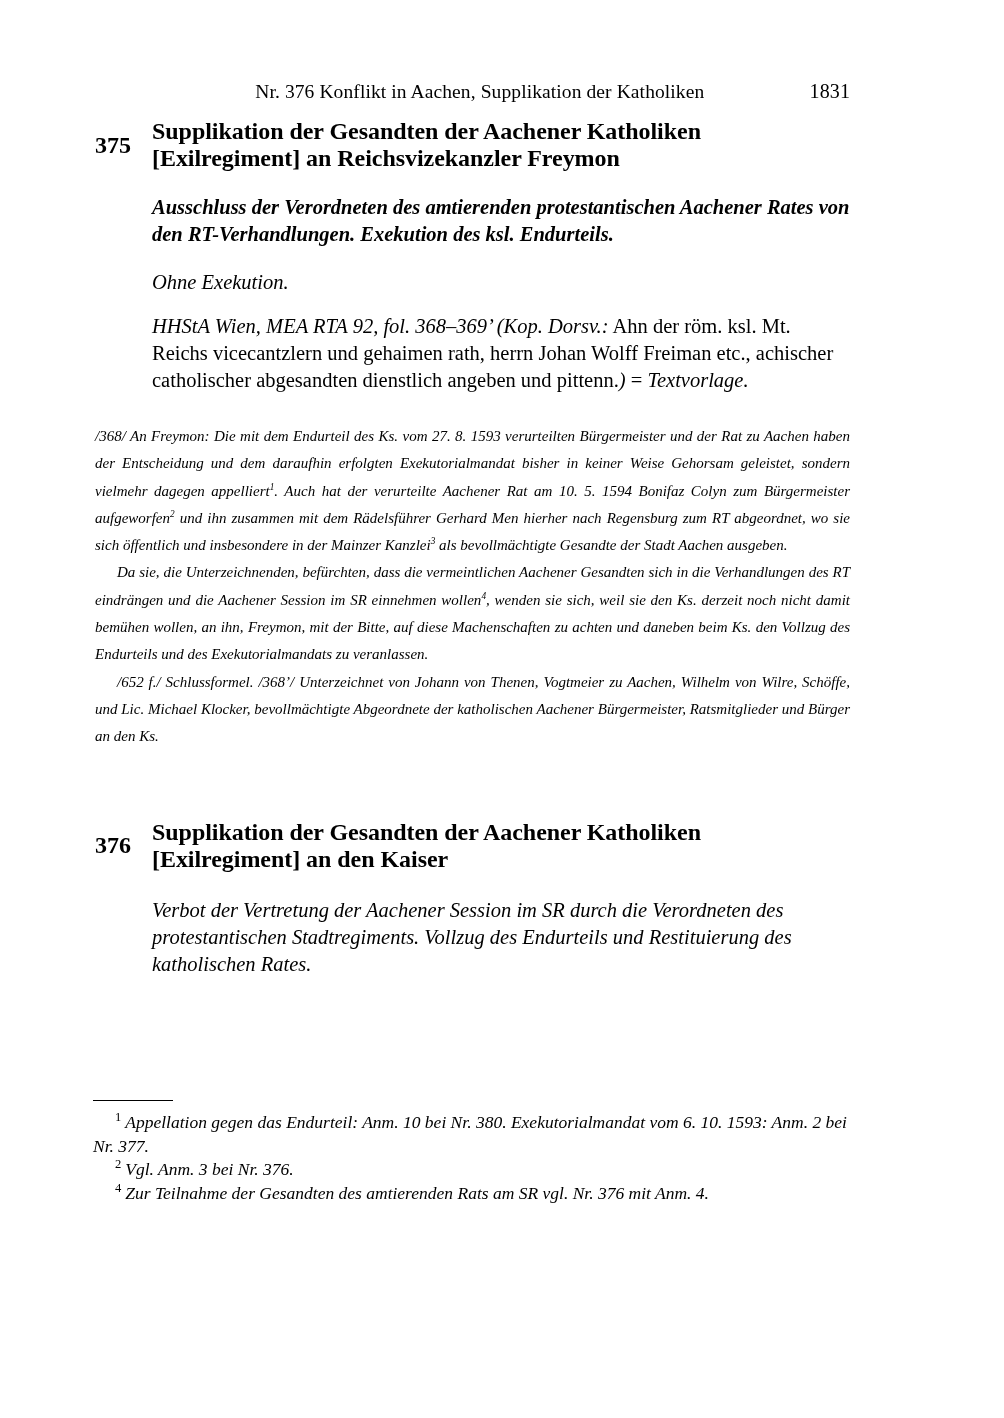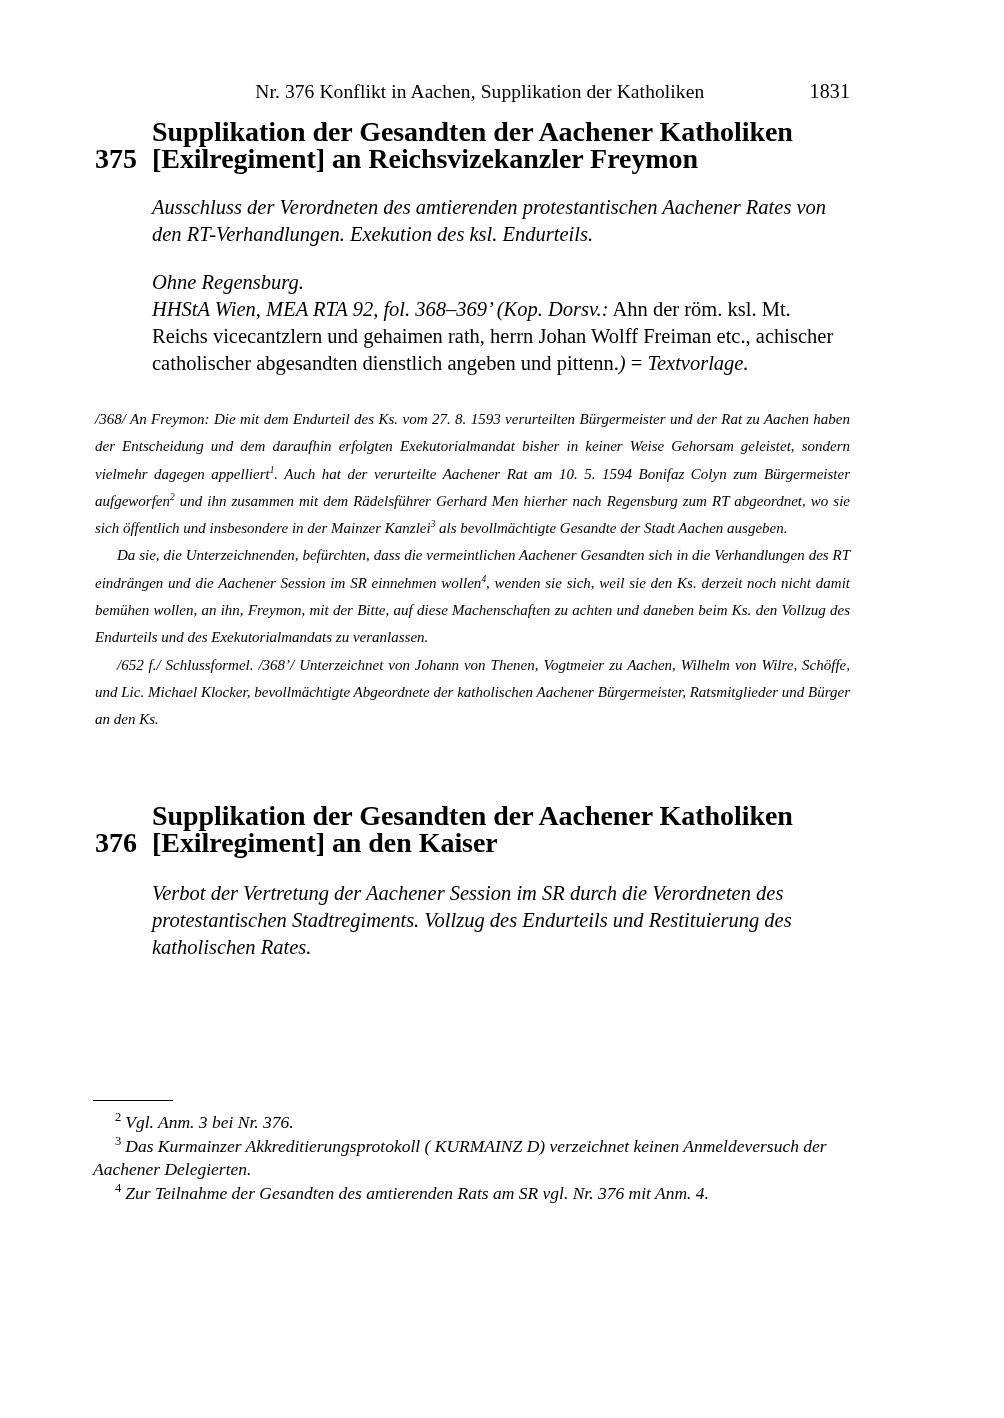--- a/index.html
+++ b/index.html
@@ -55,23 +55,23 @@
   .content {
     position: absolute;
     left: 95px;
     top: 118px;
     width: 755px;
   }
 
   
   .sec-head {
     display: flex;
-    align-items: flex-end;
+    align-items: center;
     font-weight: bold;
-    font-size: 28px;
+    font-size: 24px;
     line-height: 27px;
     letter-spacing: -0.05px;
   }
   .sec-num {
     flex: 0 0 57px;
     width: 57px;
     font-weight: bold;
   }
   .sec-title {
     flex: 1 1 auto;
@@ -79,23 +79,23 @@
   }
 
   
   .indented {
     margin-left: 57px;
     width: 698px;
     font-style: italic;
     font-size: 20.5px;
     line-height: 27px;
   }
-  .regest { margin-top: 22px; }
+  .regest { margin-top: 22px; font-weight: bold; }
   .undated { margin-top: 21px; }
-  .source  { margin-top: 0px; }
+  .source  { margin-top: 17px; }
   .source .rm { font-style: normal; }
 
   
   .body-par {
     width: 755px;
     font-style: italic;
     font-size: 15px;
     line-height: 27.3px;
     text-align: justify;
     text-justify: inter-word;
@@ -156,21 +156,21 @@
 
   <div class="content">
 
     <div class="sec-head">
       <span class="sec-num">375</span>
       <span class="sec-title">Supplikation der Gesandten der Aachener Katholiken [Exilregiment] an Reichsvizekanzler Freymon</span>
     </div>
 
     <div class="indented regest">Ausschluss der Verordneten des amtierenden protestantischen Aachener Rates von den RT-Verhandlungen. Exekution des ksl. Endurteils.</div>
 
-    <div class="indented undated">Ohne Regensburg.</div>
+    <div class="indented undated">Ohne Exekution.</div>
 
     <div class="indented source"><span>HHStA Wien, MEA RTA 92, fol. 368–369’ (Kop. Dorsv.:</span><span class="rm"> Ahn der röm. ksl. Mt. Reichs vicecantzlern und gehaimen rath, herrn Johan Wolff Freiman etc., achischer catholischer abgesandten dienstlich angeben und pittenn.</span><span>)</span><span class="rm"> = </span><span>Textvorlage.</span></div>
 
     <div class="body-par body-first"><span>/368/ An Freymon: Die mit dem Endurteil des Ks. vom 27. 8. 1593 verurteilten Bürgermeister und der Rat zu Aachen haben der Entscheidung und dem daraufhin erfolgten Exekutorialmandat bisher in keiner Weise Gehorsam geleistet, sondern vielmehr dagegen appelliert</span><sup>1</sup><span>. Auch hat der verurteilte Aachener Rat am 10. 5. 1594 Bonifaz Colyn zum Bürgermeister aufgeworfen</span><sup>2</sup><span> und ihn zusammen mit dem Rädelsführer Gerhard Men hierher nach Regensburg zum RT abgeordnet, wo sie sich öffentlich und insbesondere in der Mainzer Kanzlei</span><sup>3</sup><span> als bevollmächtigte Gesandte der Stadt Aachen ausgeben.</span></div>
 
     <div class="body-par"><span>Da sie, die Unterzeichnenden, befürchten, dass die vermeintlichen Aachener Gesandten sich in die Verhandlungen des RT eindrängen und die Aachener Session im SR einnehmen wollen</span><sup>4</sup><span>, wenden sie sich, weil sie den Ks. derzeit noch nicht damit bemühen wollen, an ihn, Freymon, mit der Bitte, auf diese Machenschaften zu achten und daneben beim Ks. den Vollzug des Endurteils und des Exekutorialmandats zu veranlassen.</span></div>
 
     <div class="body-par"><span>/652 f./ Schlussformel. /368’/ Unterzeichnet von Johann von Thenen, Vogtmeier zu Aachen, Wilhelm von Wilre, Schöffe, und Lic. Michael Klocker, bevollmächtigte Abgeordnete der katholischen Aachener Bürgermeister, Ratsmitglieder und Bürger an den Ks.</span></div>
 
     <div class="sec-head sec2">
@@ -178,21 +178,21 @@
       <span class="sec-title">Supplikation der Gesandten der Aachener Katholiken [Exilregiment] an den Kaiser</span>
     </div>
 
     <div class="indented regest2">Verbot der Vertretung der Aachener Session im SR durch die Verordneten des protestantischen Stadtregiments. Vollzug des Endurteils und Restituierung des katholischen Rates.</div>
 
   </div>
 
   <div class="footnotes">
     <div class="fn-rule"></div>
 
+    <div class="fn"><sup>1</sup><span>Appellation gegen das Endurteil: Anm. 10 bei Nr. 380. Exekutorialmandat vom 6. 10. 1593: Anm. 2 bei Nr. 377.</span></div>
 
     <div class="fn"><sup>2</sup><span>Vgl. Anm. 3 bei Nr. 376.</span></div>
 
-    <div class="fn"><sup>3</sup><span>Das Kurmainzer Akkreditierungsprotokoll ( KURMAINZ D) verzeichnet keinen Anmeldeversuch der Aachener Delegierten.</span></div>
 
     <div class="fn"><sup>4</sup><span>Zur Teilnahme der Gesandten des amtierenden Rats am SR vgl. Nr. 376 mit Anm. 4.</span></div>
   </div>
 
 </div>
 
 </body></html>

